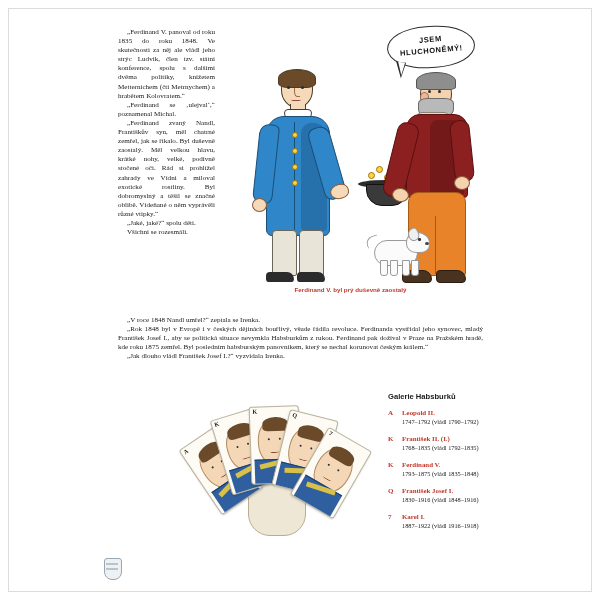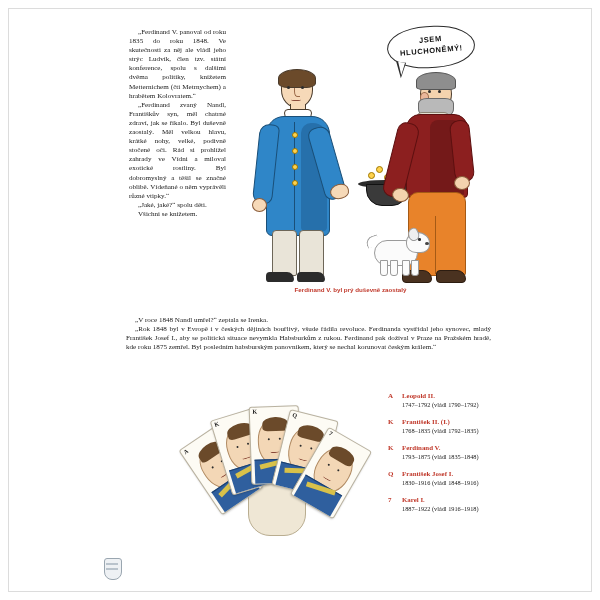--- a/index.html
+++ b/index.html
@@ -41,27 +41,27 @@
     text-align: justify;
     color: #1a1a1a;
   }
   .text-col p {
     margin: 0;
     text-indent: 9px;
   }
 
   .block-narrow {
     position: absolute;
-    left: 11px;
+    left: 0;
     top: 0;
     width: 97px;
   }
   .block-wide {
     position: absolute;
-    left: 8px;
+    left: 0;
     width: 365px;
   }
 
   
   .illu {
     position: absolute;
     left: 218px;
     top: 24px;
     width: 265px;
     height: 285px;
@@ -348,28 +348,30 @@
 </head>
 <body>
 
 <div class="page">
   <div class="page-border"></div>
 
   <div class="text-col">
 
     <div class="block-narrow" style="top:0;">
       <p>„Ferdinand V. panoval od roku 1835 do roku 1848. Ve skutečnosti za něj ale vládl jeho strýc Ludvík, člen tzv. státní konference, spolu s dalšími dvěma politiky, knížetem Metternichem (čti Metrnychem) a hrabětem Kolovratem.“</p>
-      <p>„Ferdinand zvaný Nandl, Františkův syn, měl chatrné zdraví, jak se říkalo. Byl duševně zaostalý. Měl velkou hlavu, krátké nohy, velké, podivně stočené oči. Rád si prohlížel zahrady ve Vídni a miloval exotické rostliny. Byl dobromyslný a těšil se značné oblibě. Vídeňané o něm vyprávěli různé vtipky.“</p>
+      <p>„Ferdinand se ‚ulejval‘,“ poznamenal Michal.</p>
+      <p>„Ferdinand zvaný Nandl, Františkův syn, měl chatrné zemřel, jak se říkalo. Byl duševně zaostalý. Měl velkou hlavu, krátké nohy, velké, podivně stočené oči. Rád si prohlížel zahrady ve Vídni a miloval exotické rostliny. Byl dobromyslný a těšil se značné oblibě. Vídeňané o něm vyprávěli různé vtipky.“</p>
       <p>„Jaké, jaké?“ spolu děti.</p>
-      <p>Všichni se knížetem.</p>
+      <p>Všichni se rozesmáli.</p>
     </div>
 
     <div class="block-wide" style="top:288px;">
       <p>„V roce 1848 Nandl umřel?“ zeptala se Irenka.</p>
       <p>„Rok 1848 byl v Evropě i v českých dějinách bouřlivý, všude řádila revoluce. Ferdinanda vystřídal jeho synovec, mladý František Josef I., aby se politická situace nevymkla Habsburkům z rukou. Ferdinand pak dožíval v Praze na Pražském hradě, kde roku 1875 zemřel. Byl posledním habsburským panovníkem, který se nechal korunovat českým králem.“</p>
+      <p>„Jak dlouho vládl František Josef I.?“ vyzvídala Irenka.</p>
     </div>
   </div>
 
   <div class="illu">
 
     <div class="speech-bubble">
       <div class="bt">
         <span>JSEM</span><br>
         <span>HLUCHONĚMÝ!</span>
       </div>
@@ -503,20 +505,21 @@
         <div class="por-eye" style="left:9px;top:18px;"></div>
         <div class="por-eye" style="left:20px;top:18px;"></div>
         <div class="por-mouth"></div>
       </div>
       <div class="uniform"></div>
       <div class="sash"></div>
     </div>
   </div>
 
   <div class="gallery">
+    <div class="gallery-title">Galerie Habsburků</div>
 
     <div class="g-row">
       <span class="g-key">A</span>
       <div class="g-name">Leopold II.</div>
       <div class="g-dates">1747–1792 (vládl 1790–1792)</div>
     </div>
 
     <div class="g-row">
       <span class="g-key">K</span>
       <div class="g-name">František II. (I.)</div>

